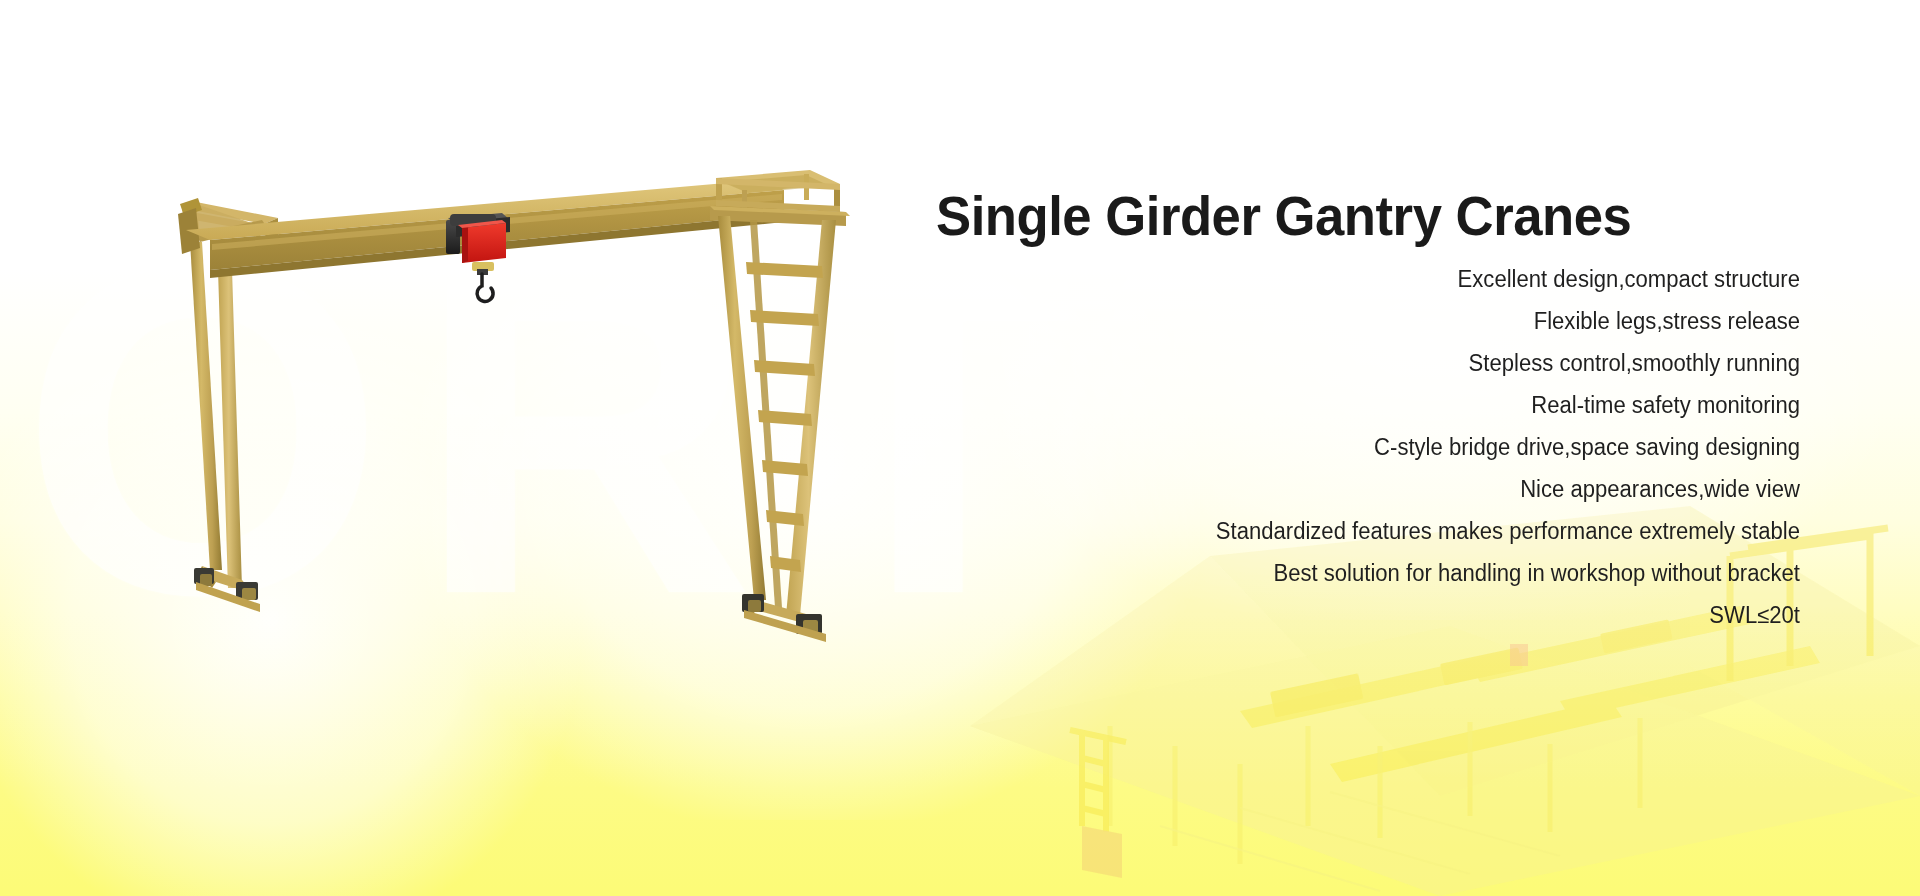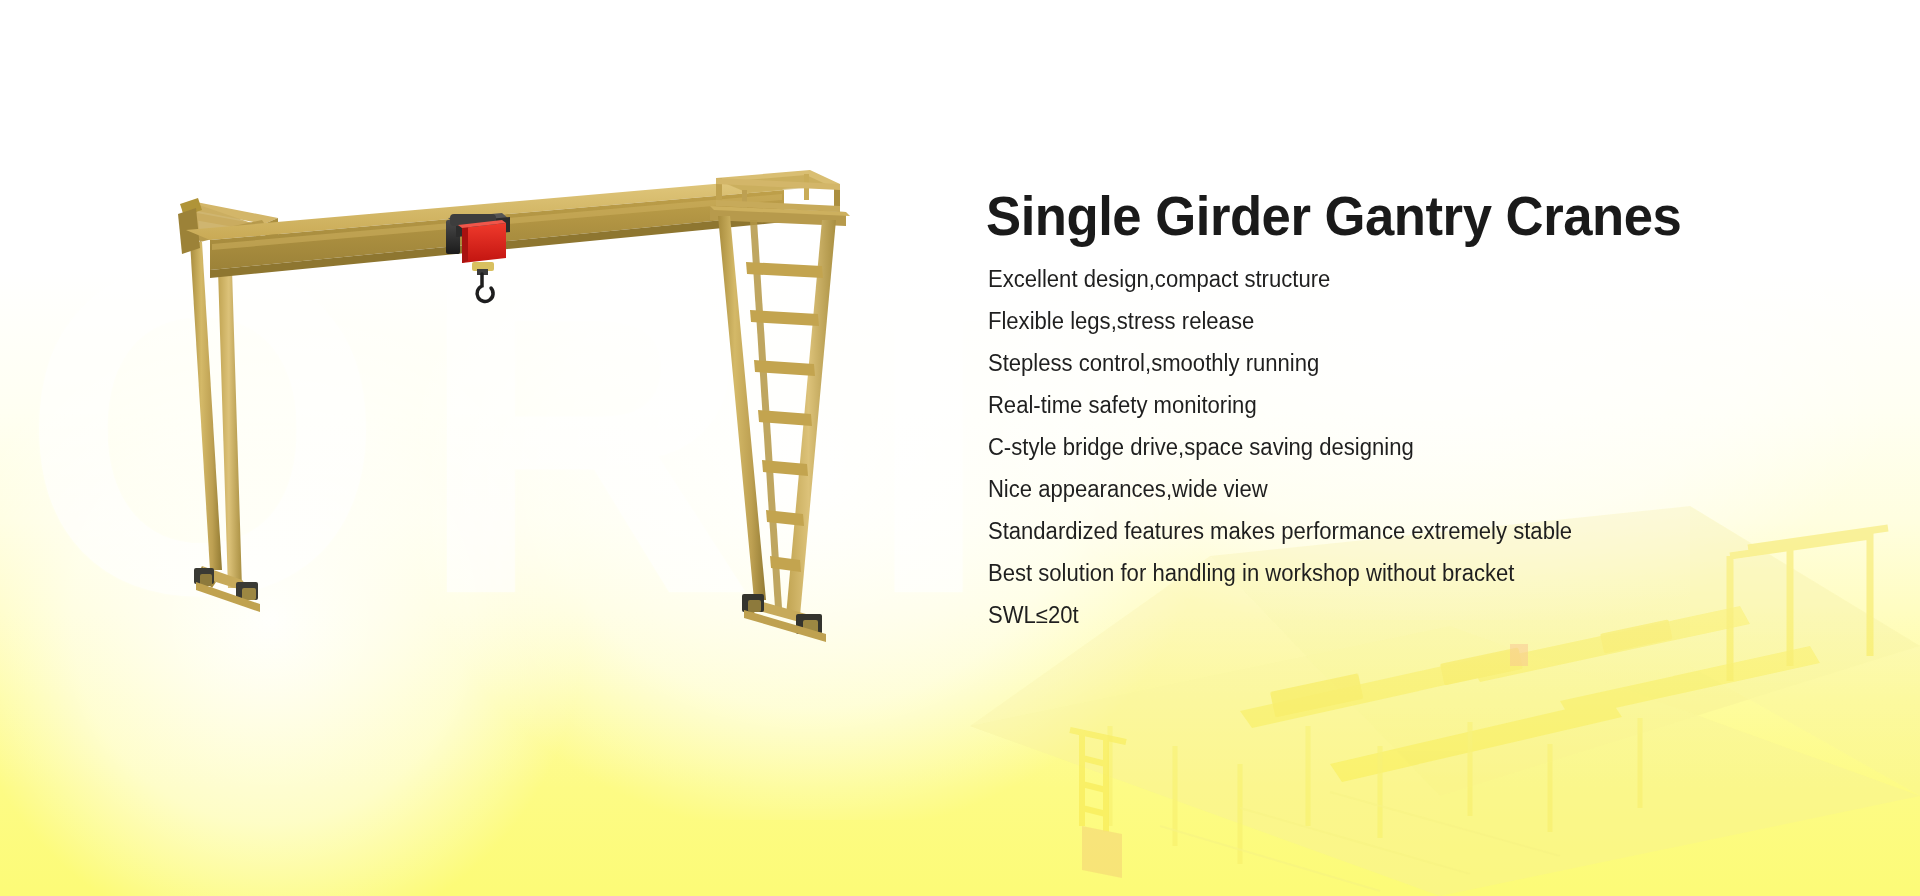--- a/index.html
+++ b/index.html
@@ -84,40 +84,41 @@
     position: absolute;
     left: 150px;
     top: 170px;
     width: 760px;
     height: 560px;
   }
 
   
   #text-col {
     position: absolute;
-    left: 986px;
+    left: 936px;
     top: 186px;
     width: 900px;
   }
   #page-title {
     font-family: "Liberation Sans Narrow", "Liberation Sans", sans-serif;
     font-size: 56px;
     font-weight: 700;
     color: #1a1a1a;
     letter-spacing: -0.5px;
     margin: 0 0 22px 0;
     line-height: 1.08;
     transform: scaleX(0.94);
     transform-origin: left center;
     white-space: nowrap;
   }
   #feature-list {
     list-style: none;
     margin: 0;
     padding: 0;
+    text-align: right;
   }
   #feature-list li {
     font-family: "Liberation Sans Narrow", "Liberation Sans", sans-serif;
     font-size: 23px;
     color: #1f1f1f;
     line-height: 1.0;
     padding: 0 0 0 2px;
     margin: 0 0 19px 0;
     transform: scaleX(0.96);
     transform-origin: left center;

